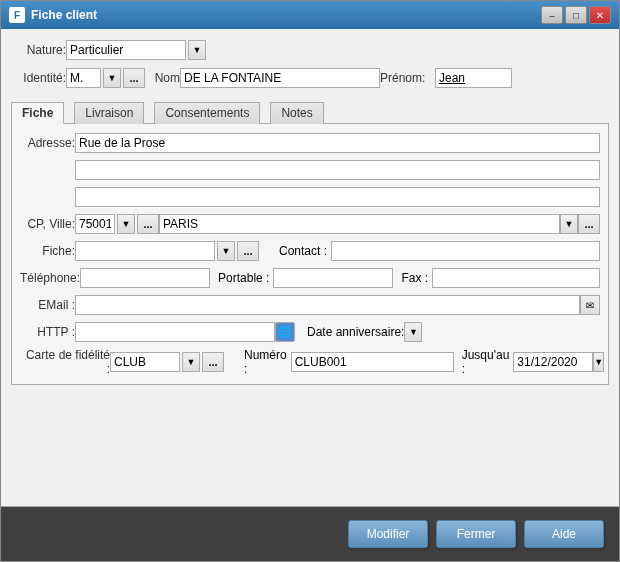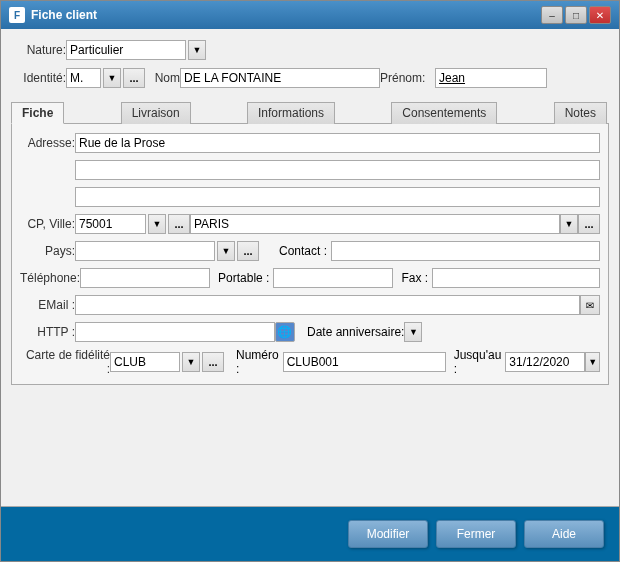--- a/index.html
+++ b/index.html
@@ -127,24 +127,23 @@
       cursor: pointer;
       display: flex;
       align-items: center;
       justify-content: center;
       font-size: 11px;
       font-weight: bold;
     }
 
     .tabs {
       display: flex;
-      gap: 0;
+      gap: 8px;
       border-bottom: 1px solid #aaa;
       margin-top: 2px;
-      justify-content: space-between;
     }
 
     .tab {
       padding: 3px 10px;
       border: 1px solid #aaa;
       border-bottom: none;
       background: linear-gradient(to bottom, #e8e8e8, #d8d8d8);
       cursor: pointer;
       font-size: 12px;
       color: #333;
@@ -170,21 +169,21 @@
       display: flex;
       flex-direction: column;
       gap: 5px;
     }
 
     .long-input {
       flex: 1;
     }
 
     .footer {
-      background: #0369a1;
+      background: #404040;
       height: 55px;
       display: flex;
       align-items: center;
       justify-content: flex-end;
       padding: 0 15px;
       gap: 8px;
       border-top: 1px solid #aaa;
       flex-shrink: 0;
     }
 
@@ -270,28 +269,27 @@
     <div class="form-row">
       <span class="label">Identité:</span>
       <div class="inline-group">
         <input type="text" class="input-field" style="width: 35px;" value="M.">
         <div class="combo-btn">▼</div>
         <div class="dots-btn">...</div>
       </div>
       <span class="label" style="min-width:35px;">Nom</span>
       <input type="text" class="input-field" style="width: 200px;" value="DE LA FONTAINE">
       <span class="label" style="min-width:55px;text-align:left;">Prénom:</span>
-      <input type="text" class="input-field" style="width: 112px; text-decoration: underline;" value="Jean">
+      <input type="text" class="input-field" style="width: 77px; text-decoration: underline;" value="Jean">
     </div>
 
     <div style="margin-top:4px;">
       <div class="tabs">
         <div class="tab active">Fiche</div>
         <div class="tab">Livraison</div>
-        <div class="tab">Informations</div>
         <div class="tab">Consentements</div>
         <div class="tab">Notes</div>
       </div>
 
       <div class="tab-content">
 
         <div class="form-row">
           <span class="label">Adresse:</span>
           <input type="text" class="input-field long-input" style="flex: 1 1 0%;" value="Rue de la Prose">
         </div>
@@ -300,31 +298,31 @@
           <input type="text" class="input-field long-input" style="flex: 1 1 0%;" value="">
         </div>
         <div class="form-row">
           <span class="label"></span>
           <input type="text" class="input-field long-input" style="flex: 1 1 0%;" value="">
         </div>
 
         <div class="form-row">
           <span class="label">CP, Ville:</span>
           <div class="inline-group">
-            <input type="text" class="input-field" style="width: 71px;" value="75001">
+            <input type="text" class="input-field" style="width: 40px;" value="75001">
             <div class="combo-btn">▼</div>
             <div class="dots-btn">...</div>
           </div>
           <input type="text" class="input-field" style="flex: 1 1 0%;" value="PARIS">
           <div class="combo-btn">▼</div>
           <div class="dots-btn">...</div>
         </div>
 
         <div class="form-row">
-          <span class="label">Pays:</span>
+          <span class="label">Fiche:</span>
           <div class="inline-group">
             <input type="text" class="input-field" style="width: 140px;" value="">
             <div class="combo-btn">▼</div>
             <div class="dots-btn">...</div>
           </div>
           <span style="margin-left:20px;">Contact :</span>
           <input type="text" class="input-field" style="flex: 1 1 0%; margin-left: 4px;" value="">
         </div>
 
         <div class="form-row">
@@ -352,21 +350,21 @@
           <div class="combo-btn">▼</div>
         </div>
 
         <div class="form-row">
           <span class="label" style="min-width:90px;text-align:right;">Carte de fidélité :</span>
           <div class="inline-group">
             <input type="text" class="input-field" style="width: 70px;" value="CLUB">
             <div class="combo-btn">▼</div>
             <div class="dots-btn">...</div>
           </div>
-          <span style="margin-left:12px;">Numéro :</span>
+          <span style="margin-left:20px;">Numéro :</span>
           <input type="text" class="input-field" style="flex: 1 1 0%; margin-left: 4px;" value="CLUB001">
           <span style="margin-left:8px;">Jusqu'au :</span>
           <input type="text" class="input-field" style="width: 80px; margin-left: 4px;" value="31/12/2020">
           <div class="combo-btn">▼</div>
         </div>
 
       </div>
     </div>
 
   </div>

